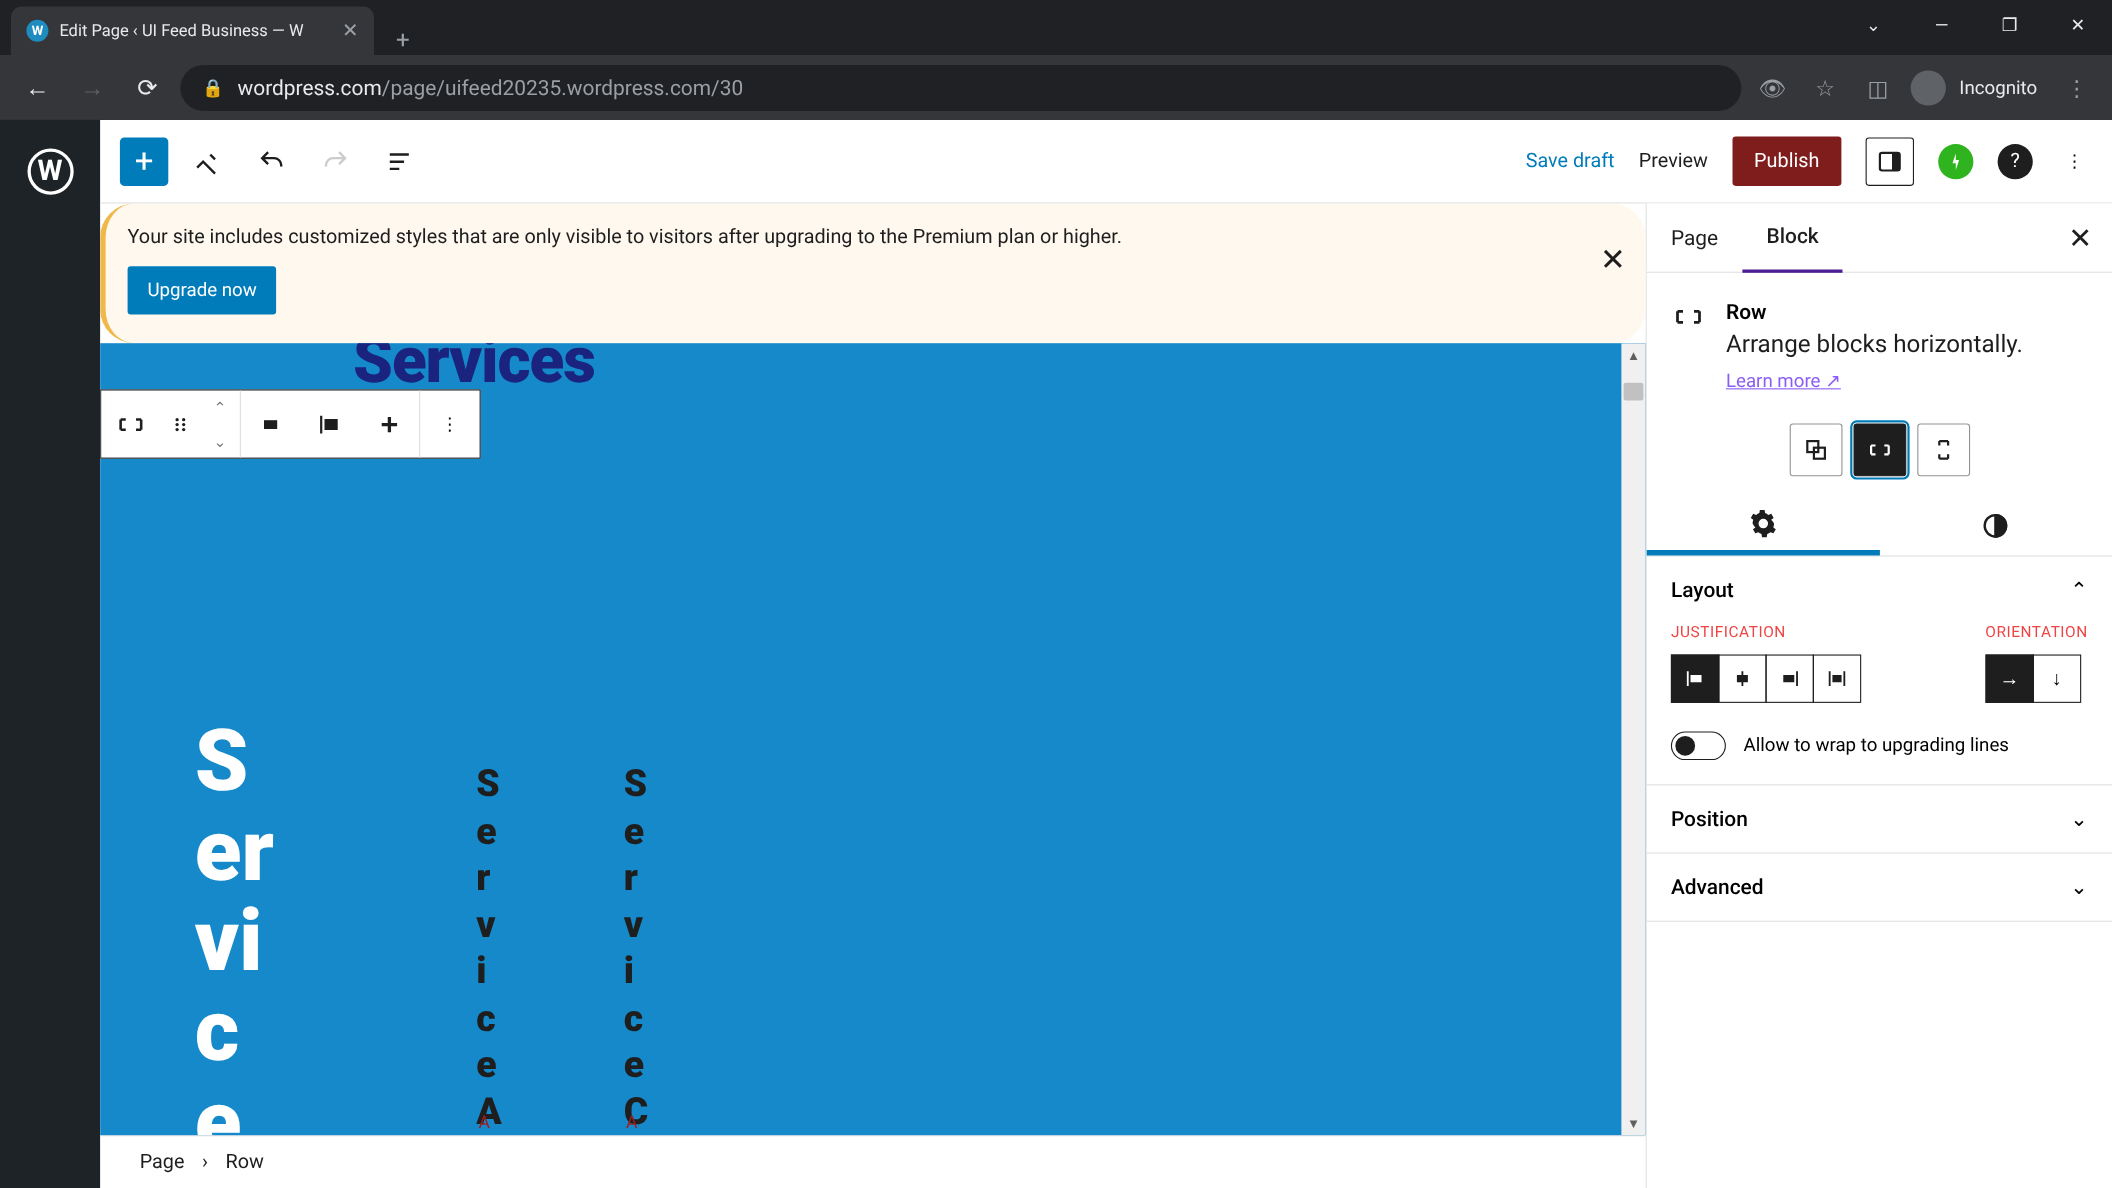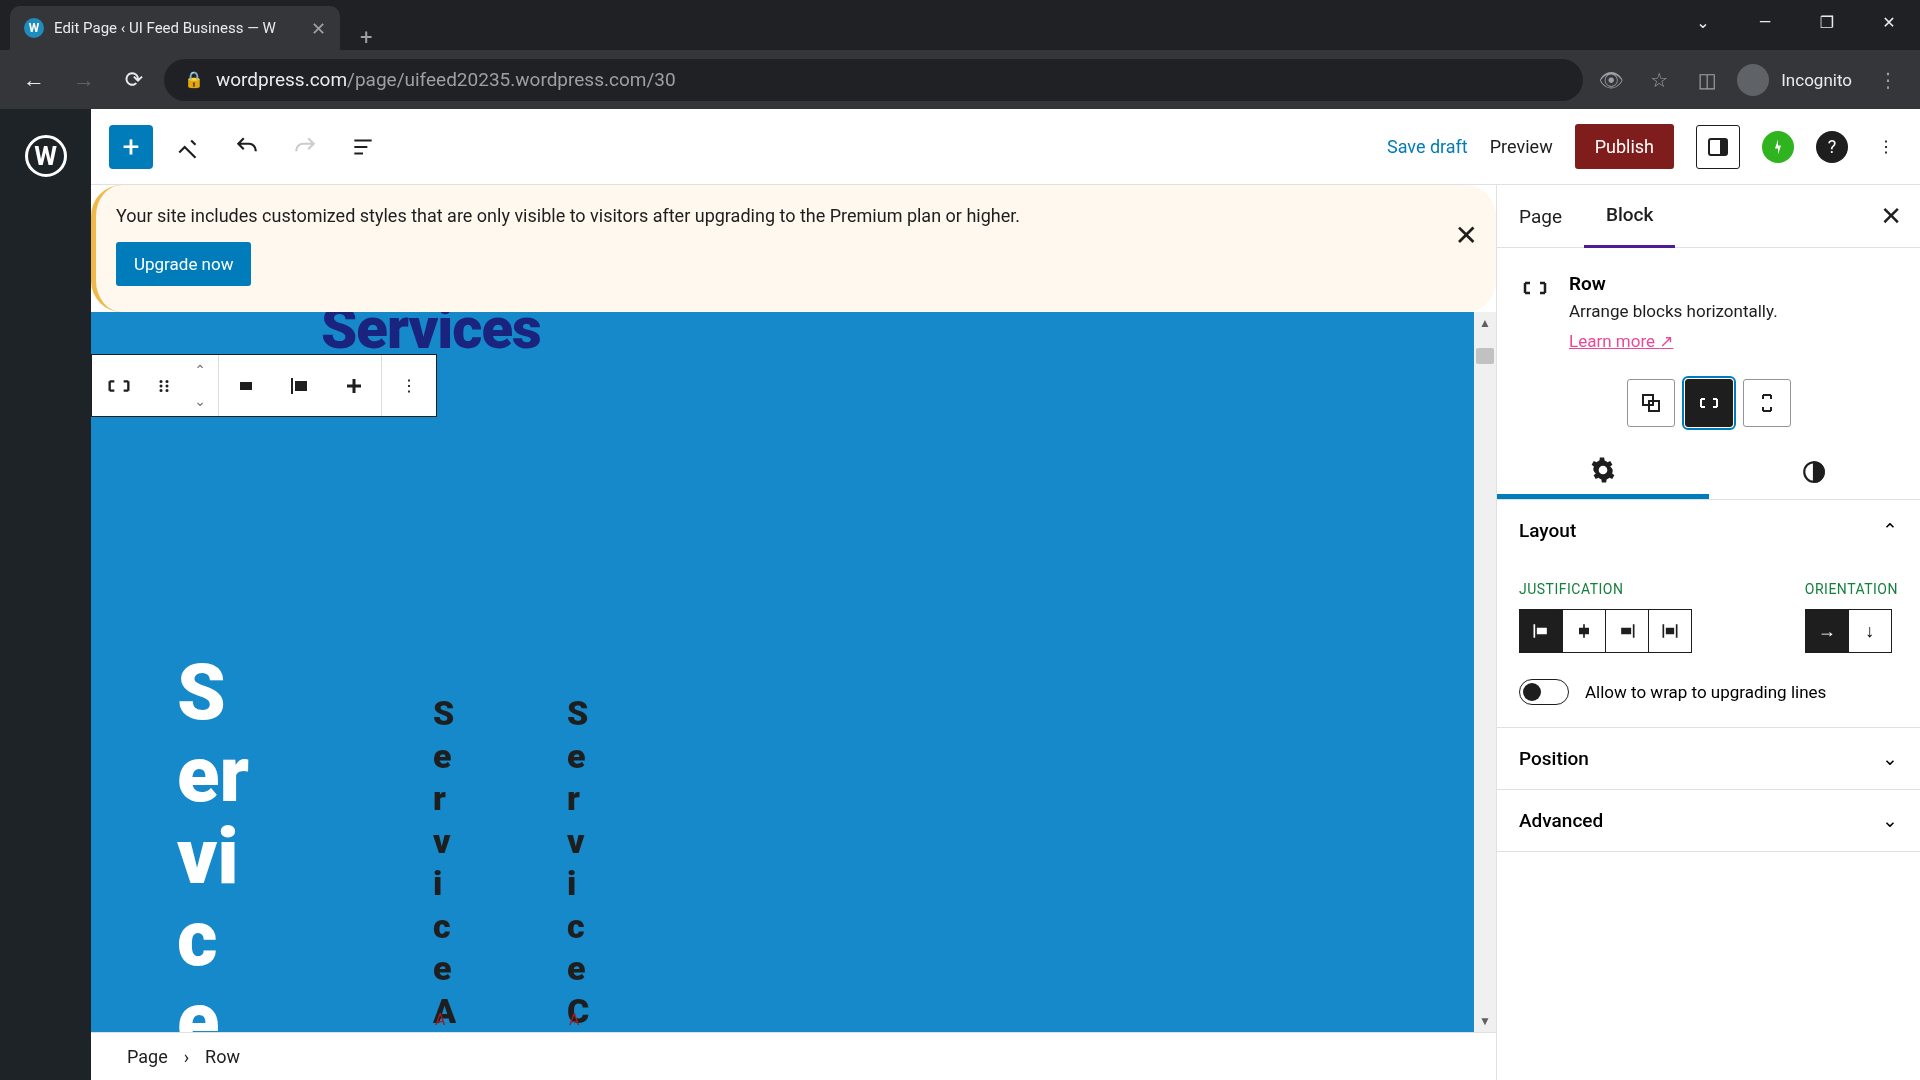--- a/index.html
+++ b/index.html
@@ -76,37 +76,37 @@
 
 .sidebar { width: 424px; border-left: 1px solid #e0e0e0; background: #fff; display: flex; flex-direction: column; }
 .sb-tabs { height: 63px; display: flex; align-items: center; border-bottom: 1px solid #e0e0e0; position: relative; }
 .sb-tab { padding: 0 22px; height: 63px; display: flex; align-items: center; font-size: 19px; color: #1e1e1e; cursor: pointer; }
 .sb-tab.active { border-bottom: 3px solid #4c1d95; font-weight: 500; }
 .sb-close { position: absolute; right: 18px; font-size: 26px; color: #1e1e1e; cursor: pointer; }
 
 .sb-block-header { padding: 24px 22px 14px 22px; display: flex; gap: 18px; }
 .sb-block-icon { width: 32px; height: 32px; display: flex; align-items: center; justify-content: center; }
 .sb-block-info h3 { font-size: 19px; font-weight: 600; margin-bottom: 6px; }
-.sb-block-info p { font-size: 17px; color: #1e1e1e; margin-bottom: 10px; }
-.sb-block-info a { color: #ec4899; font-size: 17px; text-decoration: underline; }
+.sb-block-info p { font-size: 22px; color: #1e1e1e; margin-bottom: 10px; }
+.sb-block-info a { color: #8b5cf6; font-size: 17px; text-decoration: underline; }
 
 .sb-parent-nav { display: flex; justify-content: center; gap: 10px; padding: 14px 0 18px 0; }
 .pn-btn { width: 48px; height: 48px; border: 1px solid #949494; border-radius: 3px; display: flex; align-items: center; justify-content: center; cursor: pointer; }
 .pn-btn.active { background: #1e1e1e; color: #fff; border-color: #1e1e1e; outline: 2px solid #007cba; outline-offset: 1px; }
 
 .sb-subtabs { display: flex; border-bottom: 1px solid #e0e0e0; }
 .sb-subtab { flex: 1; height: 54px; display: flex; align-items: center; justify-content: center; cursor: pointer; }
 .sb-subtab.active { border-bottom: 5px solid #007cba; }
 
 .sb-panel { border-bottom: 1px solid #e0e0e0; }
 .sb-panel-head { padding: 19px 22px; display: flex; justify-content: space-between; align-items: center; font-size: 19px; font-weight: 500; cursor: pointer; }
 .sb-panel-body { padding: 0 22px 22px 22px; }
 .sb-field-row { display: flex; gap: 40px; }
 .sb-field { flex: 1; }
-.sb-field-label { font-size: 14px; text-transform: uppercase; letter-spacing: 0.5px; color: #15803d; margin-bottom: 12px; margin-top: 20px; }
+.sb-field-label { font-size: 14px; text-transform: uppercase; letter-spacing: 0.5px; color: #ef4444; margin-bottom: 12px; }
 .sb-btn-group { display: flex; }
 .sb-btn-group > div { width: 44px; height: 44px; border: 1px solid #1e1e1e; margin-left: -1px; display: flex; align-items: center; justify-content: center; cursor: pointer; font-size: 18px; }
 .sb-btn-group > div:first-child { margin-left: 0; }
 .sb-btn-group > div.active { background: #1e1e1e; color: #fff; }
 
 .sb-toggle-row { display: flex; align-items: center; gap: 16px; margin-top: 26px; }
 .toggle { width: 50px; height: 26px; border: 1px solid #1e1e1e; border-radius: 13px; position: relative; cursor: pointer; }
 .toggle-knob { width: 18px; height: 18px; background: #1e1e1e; border-radius: 50%; position: absolute; left: 3px; top: 3px; }
 .toggle-label { font-size: 17px; }
 

